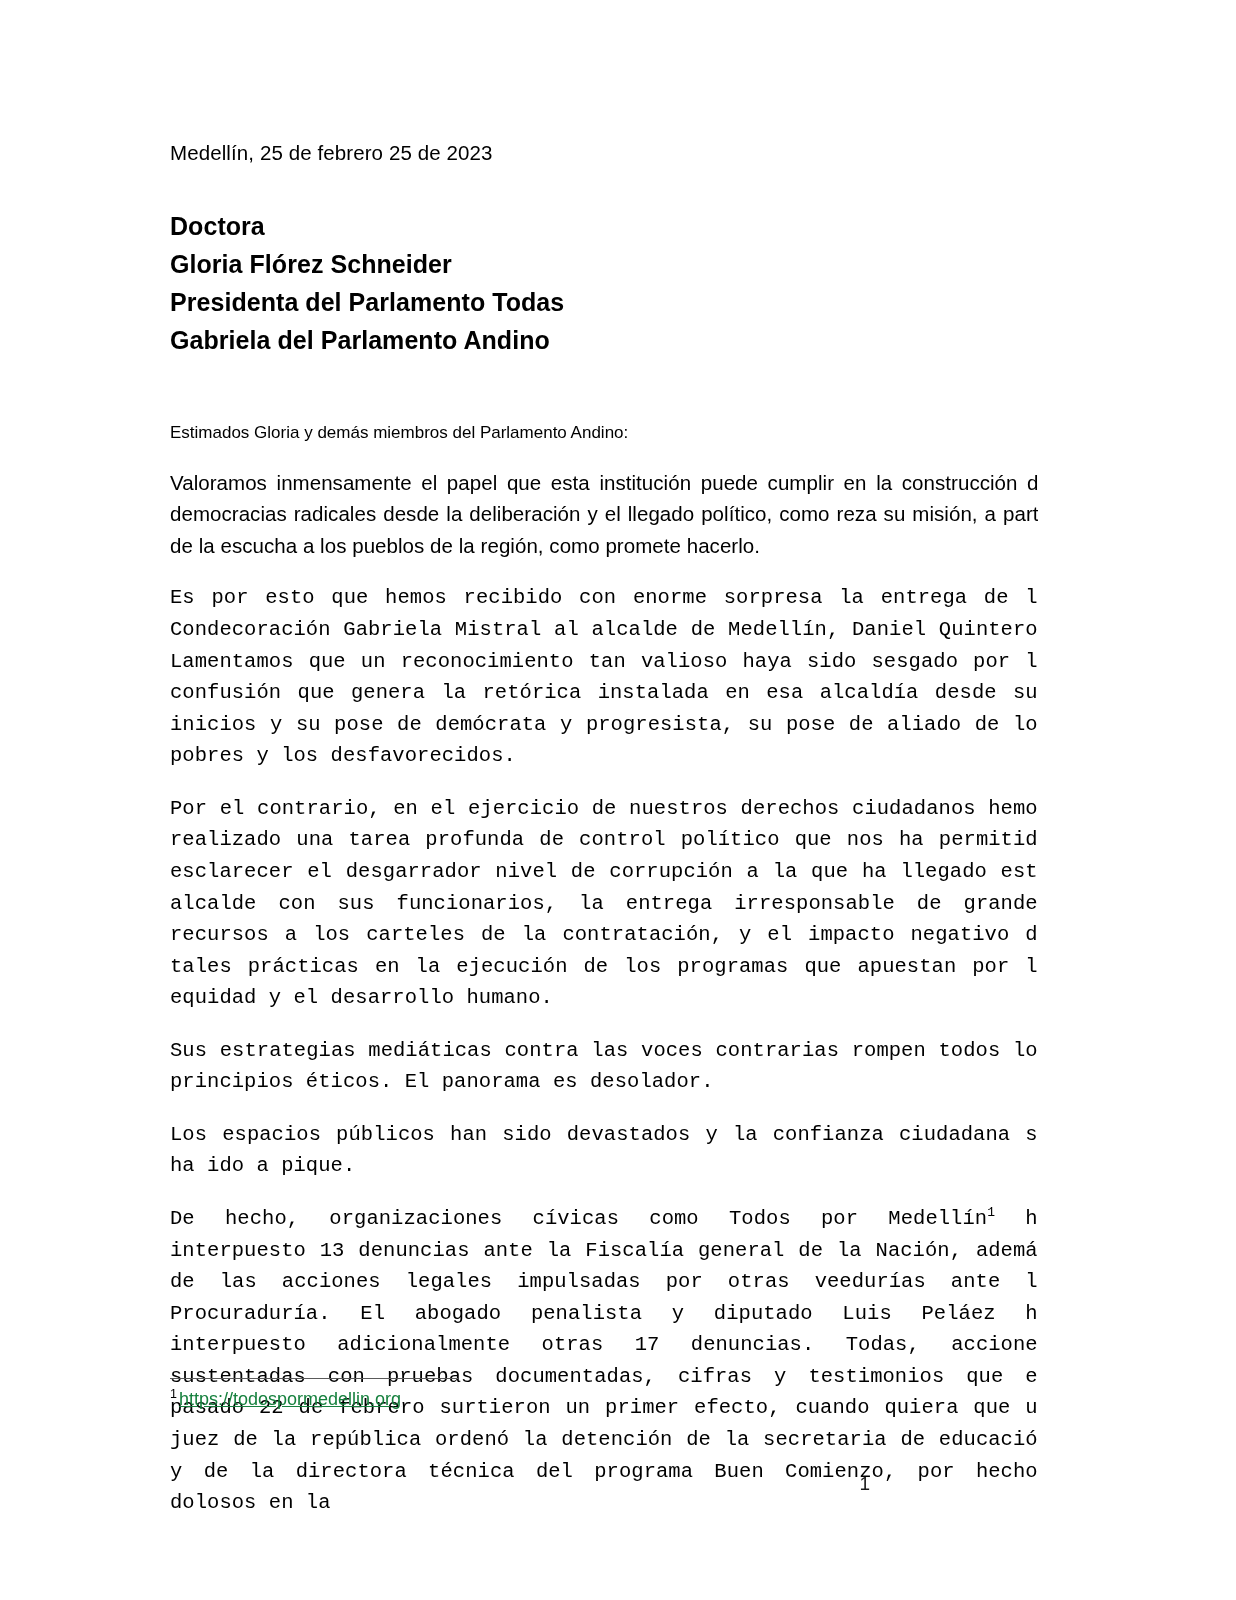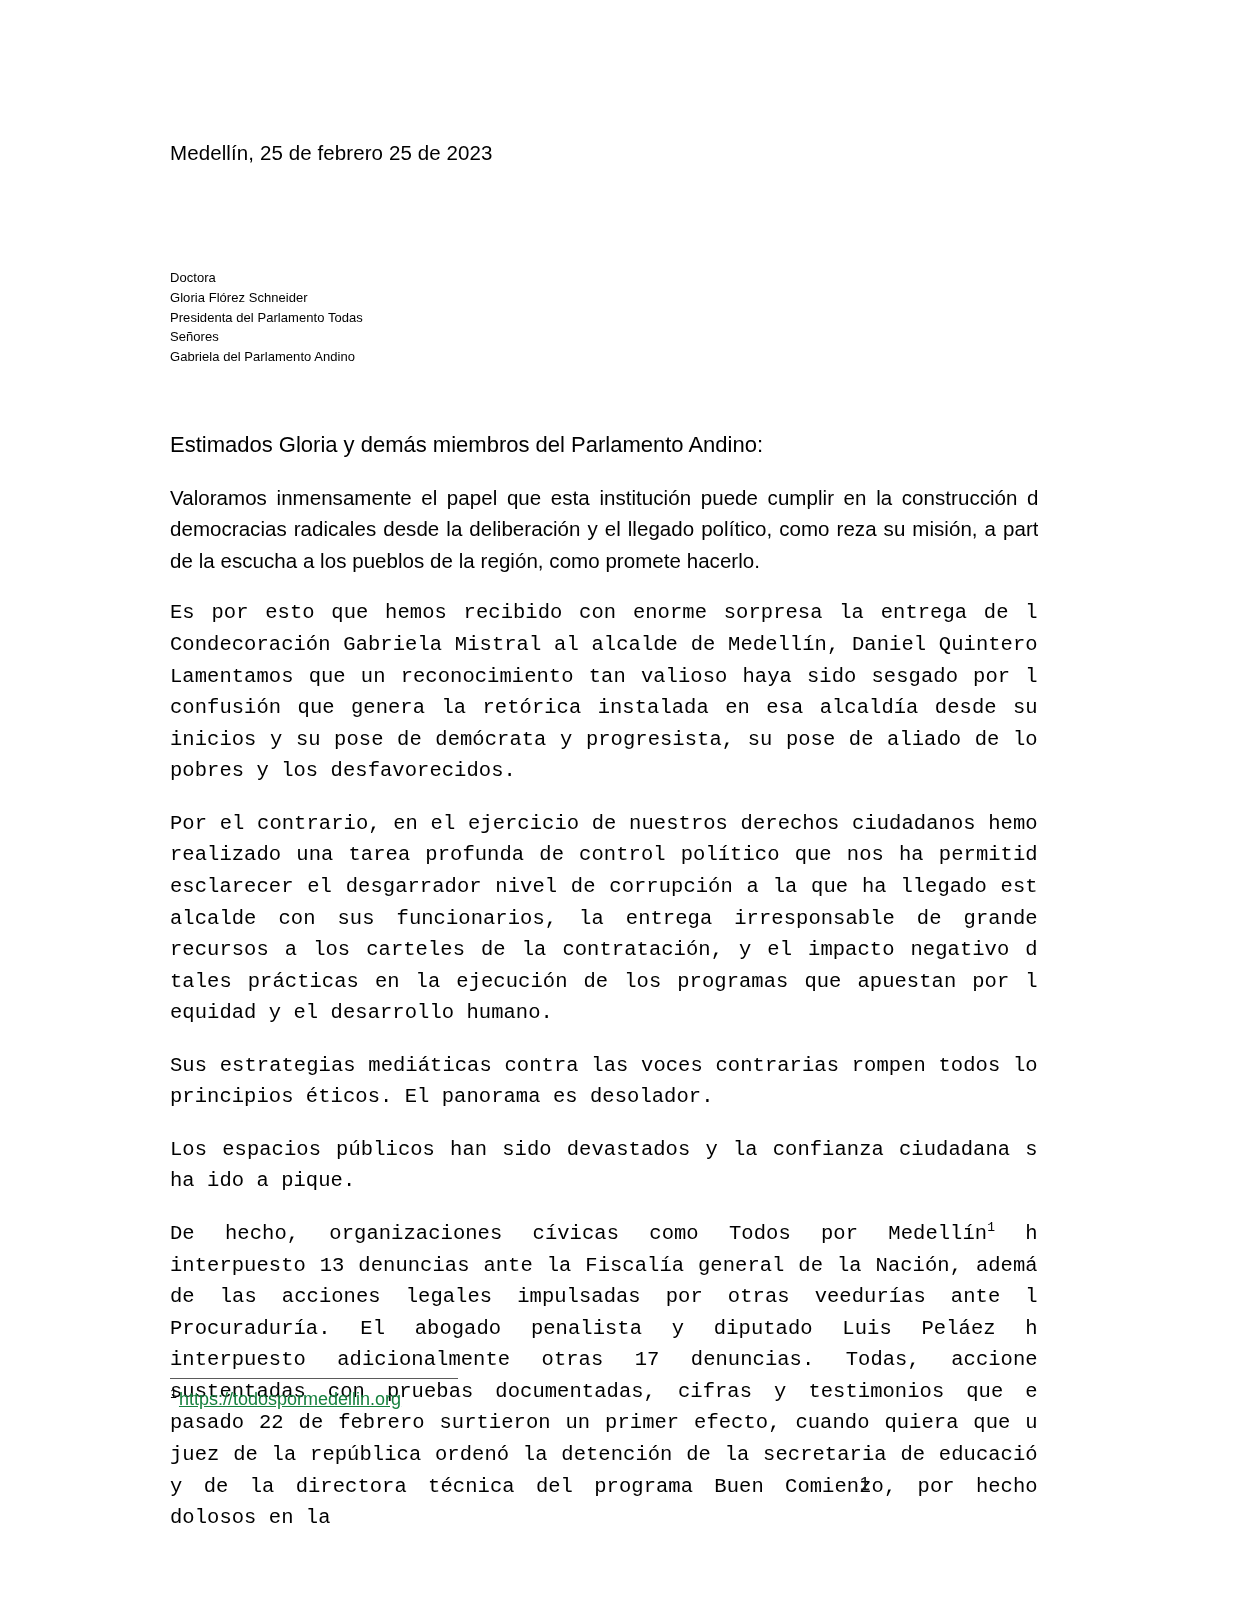--- a/index.html
+++ b/index.html
@@ -26,32 +26,32 @@
     top: 138px;
     width: 880px;
   }
   .date-line {
     font-size: 20.5px;
     line-height: 1.42;
     letter-spacing: 0.1px;
     margin: 0 0 0 0;
   }
   .addressee {
-    margin-top: 101px;
-    font-weight: normal;
-    font-size: 13px;
+    margin-top: 40px;
+    font-weight: bold;
+    font-size: 25px;
     line-height: 1.52;
     letter-spacing: 0.05px;
   }
   .addressee div {
     white-space: nowrap;
   }
   .salutation {
     margin-top: 62px;
-    font-size: 22px;
+    font-size: 17px;
     line-height: 1.45;
   }
   p.body-par {
     margin: 0;
     padding: 0;
     font-size: 20.5px;
     line-height: 1.54;
     text-align: justify;
     text-justify: inter-word;
     letter-spacing: 0.05px;
@@ -109,21 +109,20 @@
 <div class="page">
 
   <div class="content">
 
     <div class="date-line">Medellín, 25 de febrero 25 de 2023</div>
 
     <div class="addressee">
       <div>Doctora</div>
       <div>Gloria Flórez Schneider</div>
       <div>Presidenta del Parlamento Todas</div>
-      <div>Señores</div>
       <div>Gabriela del Parlamento Andino</div>
     </div>
 
     <div class="salutation">Estimados Gloria y demás miembros del Parlamento Andino:</div>
 
     <div class="par-wrap">
       <p class="body-par">Valoramos inmensamente el papel que esta institución puede cumplir en la construcción de democracias radicales desde la deliberación y el llegado político, como reza su misión, a partir de la escucha a los pueblos de la región, como promete hacerlo.</p>
       <p class="body-par">Es por esto que hemos recibido con enorme sorpresa la entrega de la Condecoración Gabriela Mistral al alcalde de Medellín, Daniel Quintero. Lamentamos que un reconocimiento tan valioso haya sido sesgado por la confusión que genera la retórica instalada en esa alcaldía desde sus inicios y su pose de demócrata y progresista, su pose de aliado de los pobres y los desfavorecidos.</p>
       <p class="body-par">Por el contrario, en el ejercicio de nuestros derechos ciudadanos hemos realizado una tarea profunda de control político que nos ha permitido esclarecer el desgarrador nivel de corrupción a la que ha llegado este alcalde con sus funcionarios, la entrega irresponsable de grandes recursos a los carteles de la contratación, y el impacto negativo de tales prácticas en la ejecución de los programas que apuestan por la equidad y el desarrollo humano.</p>
       <p class="body-par">Sus estrategias mediáticas contra las voces contrarias rompen todos los principios éticos. El panorama es desolador.</p>

